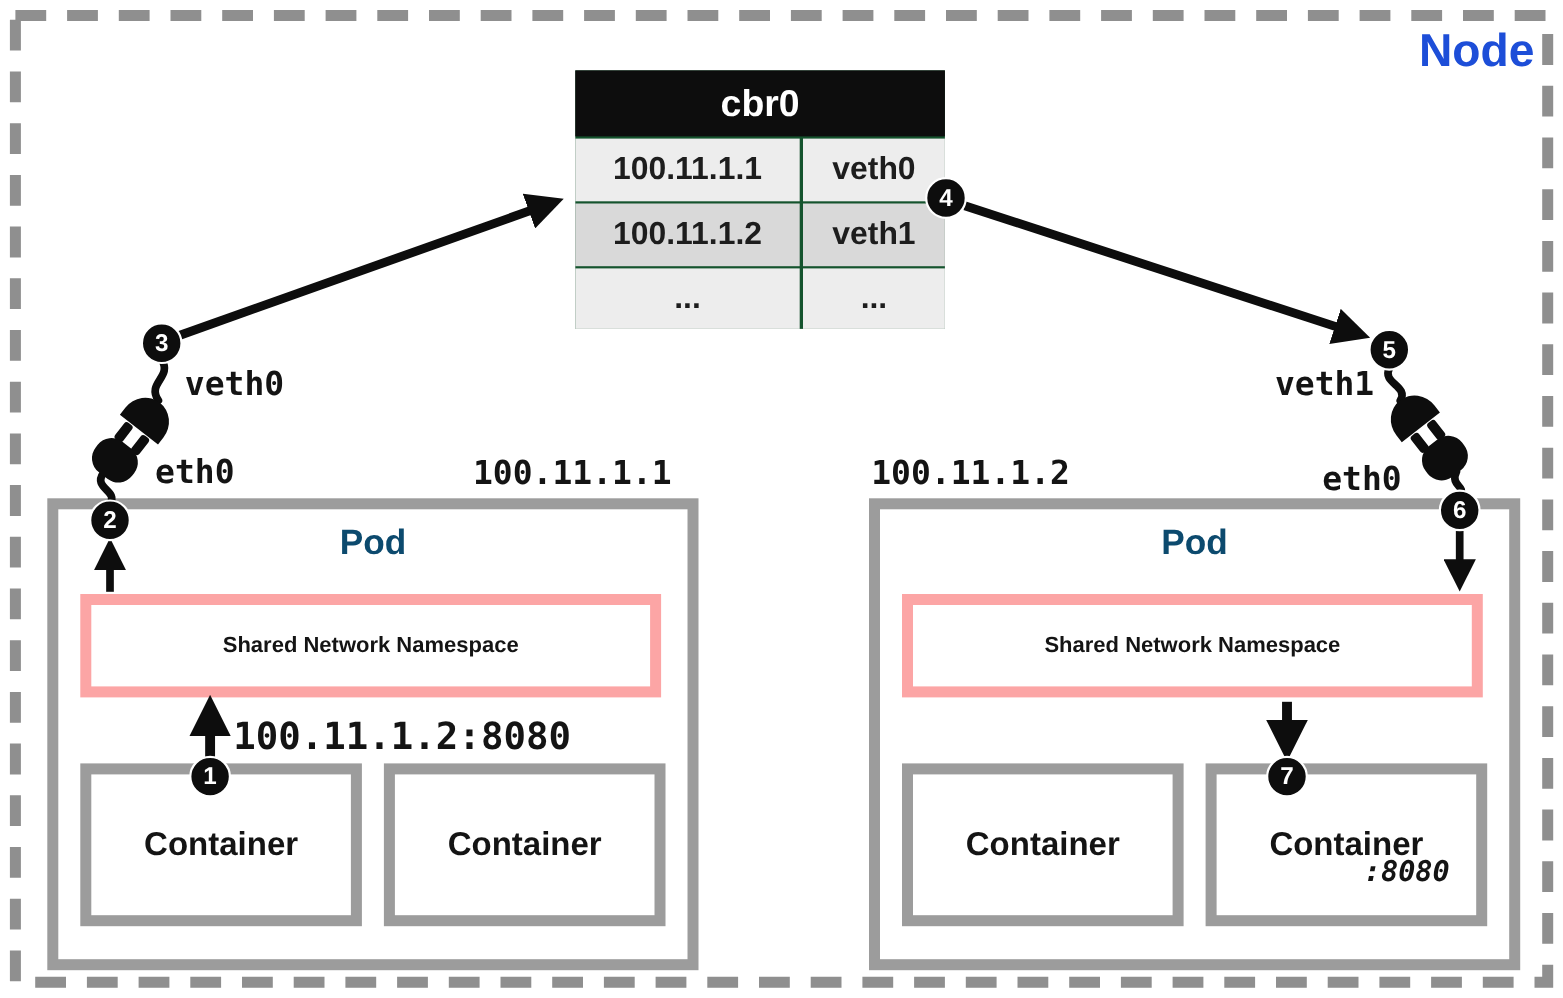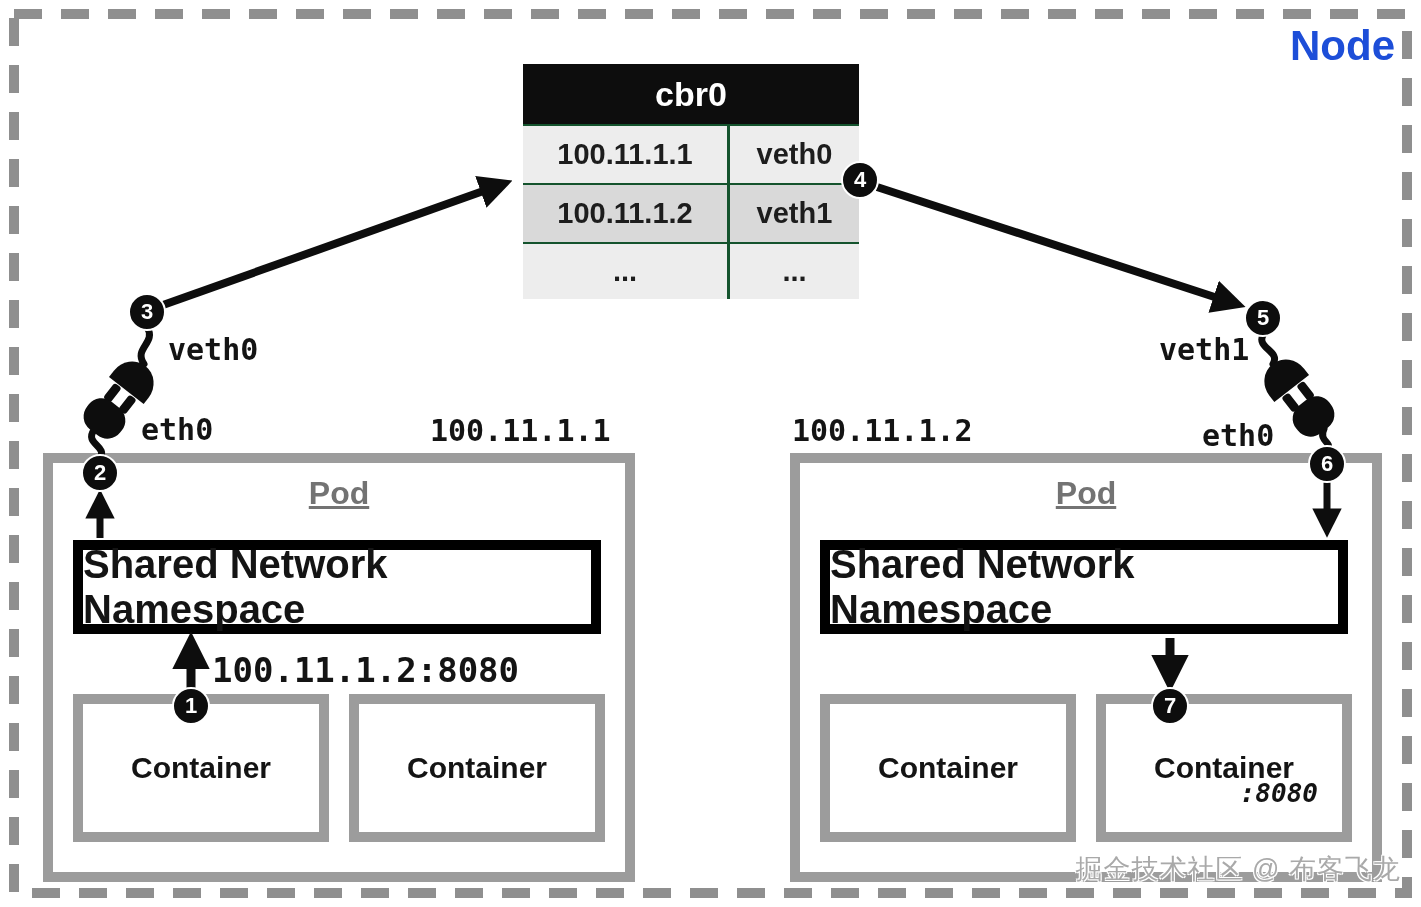--- a/index.html
+++ b/index.html
@@ -31,27 +31,27 @@
   .brow.hl .bcell{background:#d9d9d9;}
   
   .pod{
     border:10px solid #9c9c9c;background:#ffffff;z-index:1;
     width:572px;height:409px;top:453px;
   }
   .pod.left{left:43px;}
   .pod.right{left:790px;}
   .pod-title{
     position:absolute;left:0;top:12px;width:100%;text-align:center;
-    font-size:32px;font-weight:bold;color:#737373;text-decoration:underline;
+    font-size:32px;font-weight:bold;color:#0c4a6e;
   }
   .nsbox{
-    border:10px solid #000000;background:#fff;z-index:2;
+    border:10px solid #fca5a5;background:#fff;z-index:2;
     width:508px;height:74px;top:540px;
     display:flex;align-items:center;justify-content:center;
-    font-size:40px;font-weight:bold;color:#141414;
+    font-size:20px;font-weight:bold;color:#141414;
   }
   .nsbox.left{left:73px;}
   .nsbox.right{left:820px;}
   .cbox{
     border:10px solid #9c9c9c;background:#fff;z-index:2;
     width:236px;height:128px;top:694px;
     display:flex;align-items:center;justify-content:center;
     font-size:30px;font-weight:bold;color:#141414;
   }
   
@@ -163,15 +163,14 @@
   </div>
 
   <div class="abs step" style="left:172px;top:687px;">1</div>
   <div class="abs step" style="left:81px;top:454px;">2</div>
   <div class="abs step" style="left:128px;top:293px;">3</div>
   <div class="abs step" style="left:841px;top:161px;">4</div>
   <div class="abs step" style="left:1244px;top:299px;">5</div>
   <div class="abs step" style="left:1308px;top:445px;">6</div>
   <div class="abs step" style="left:1151px;top:687px;">7</div>
 
-  <div class="abs watermark">掘金技术社区 @ 布客飞龙</div>
 
 </div>
 
 </body></html>

